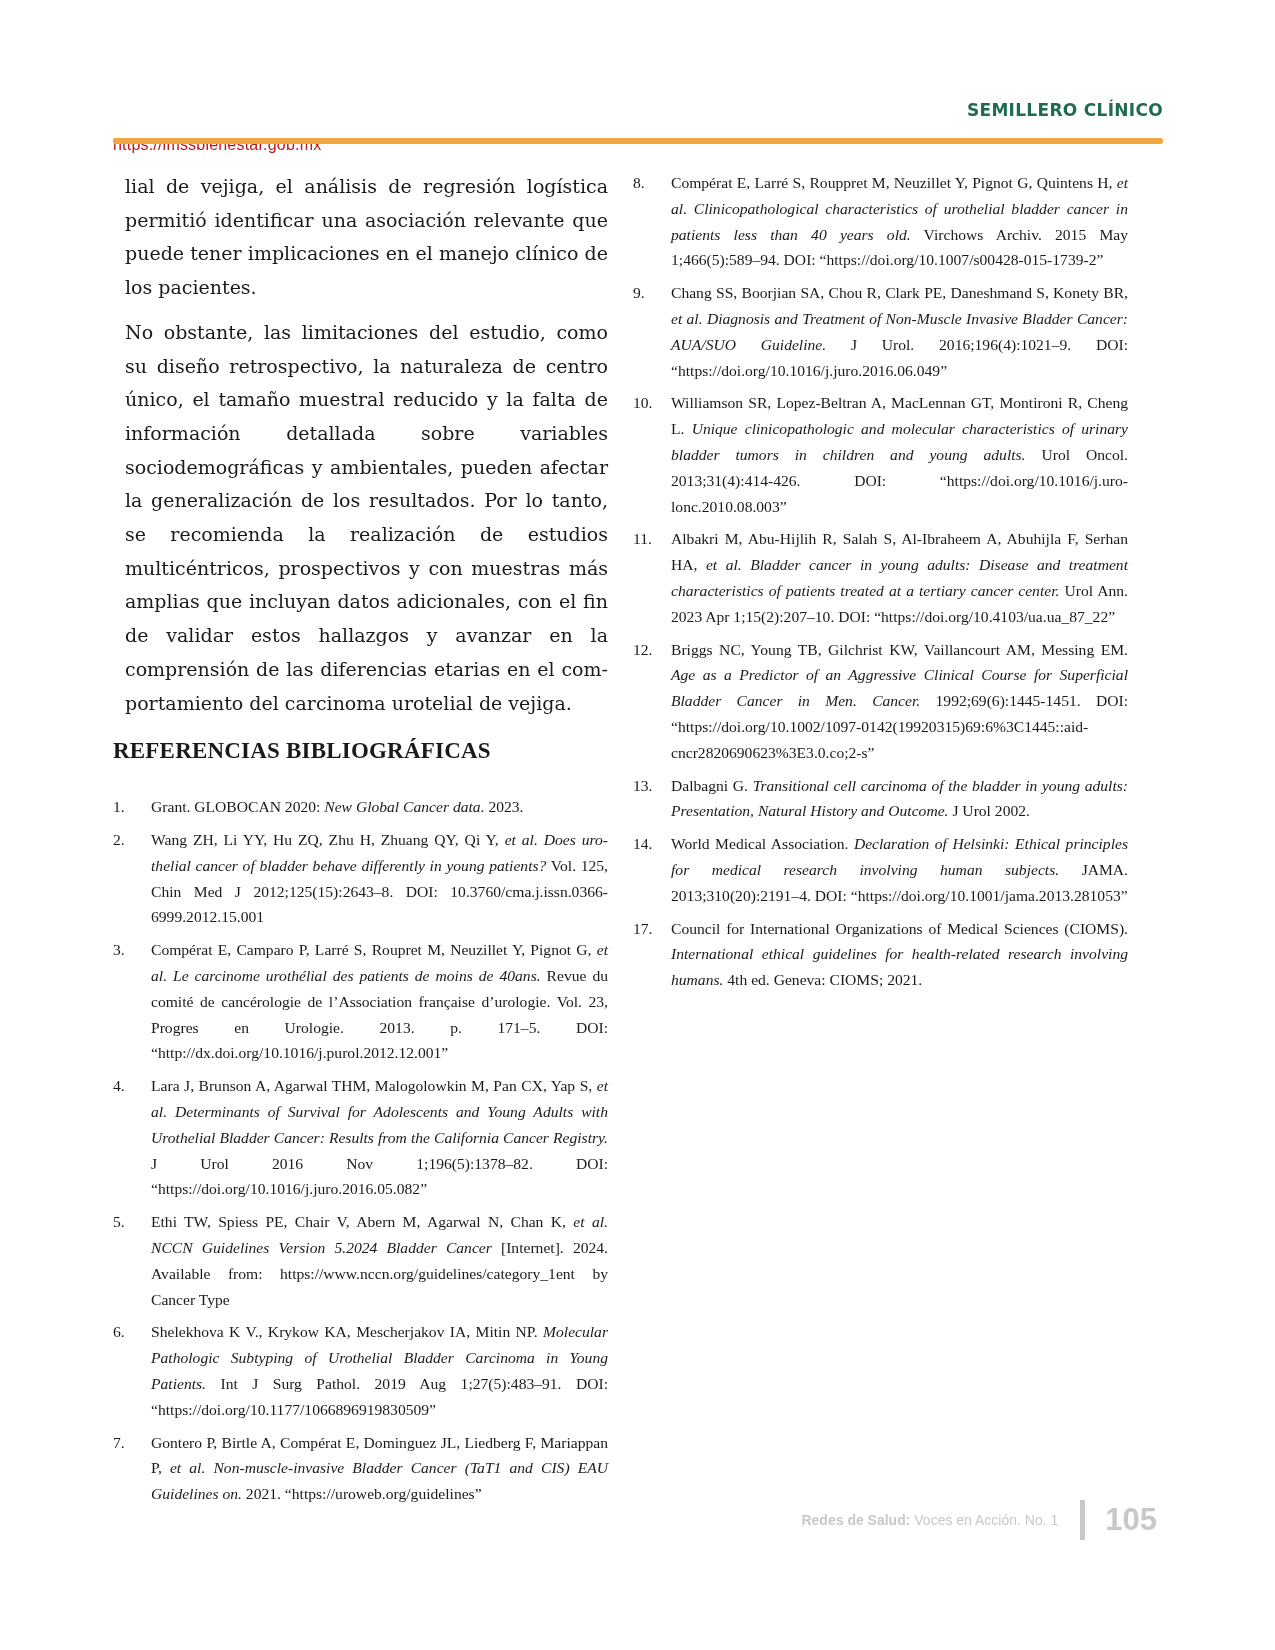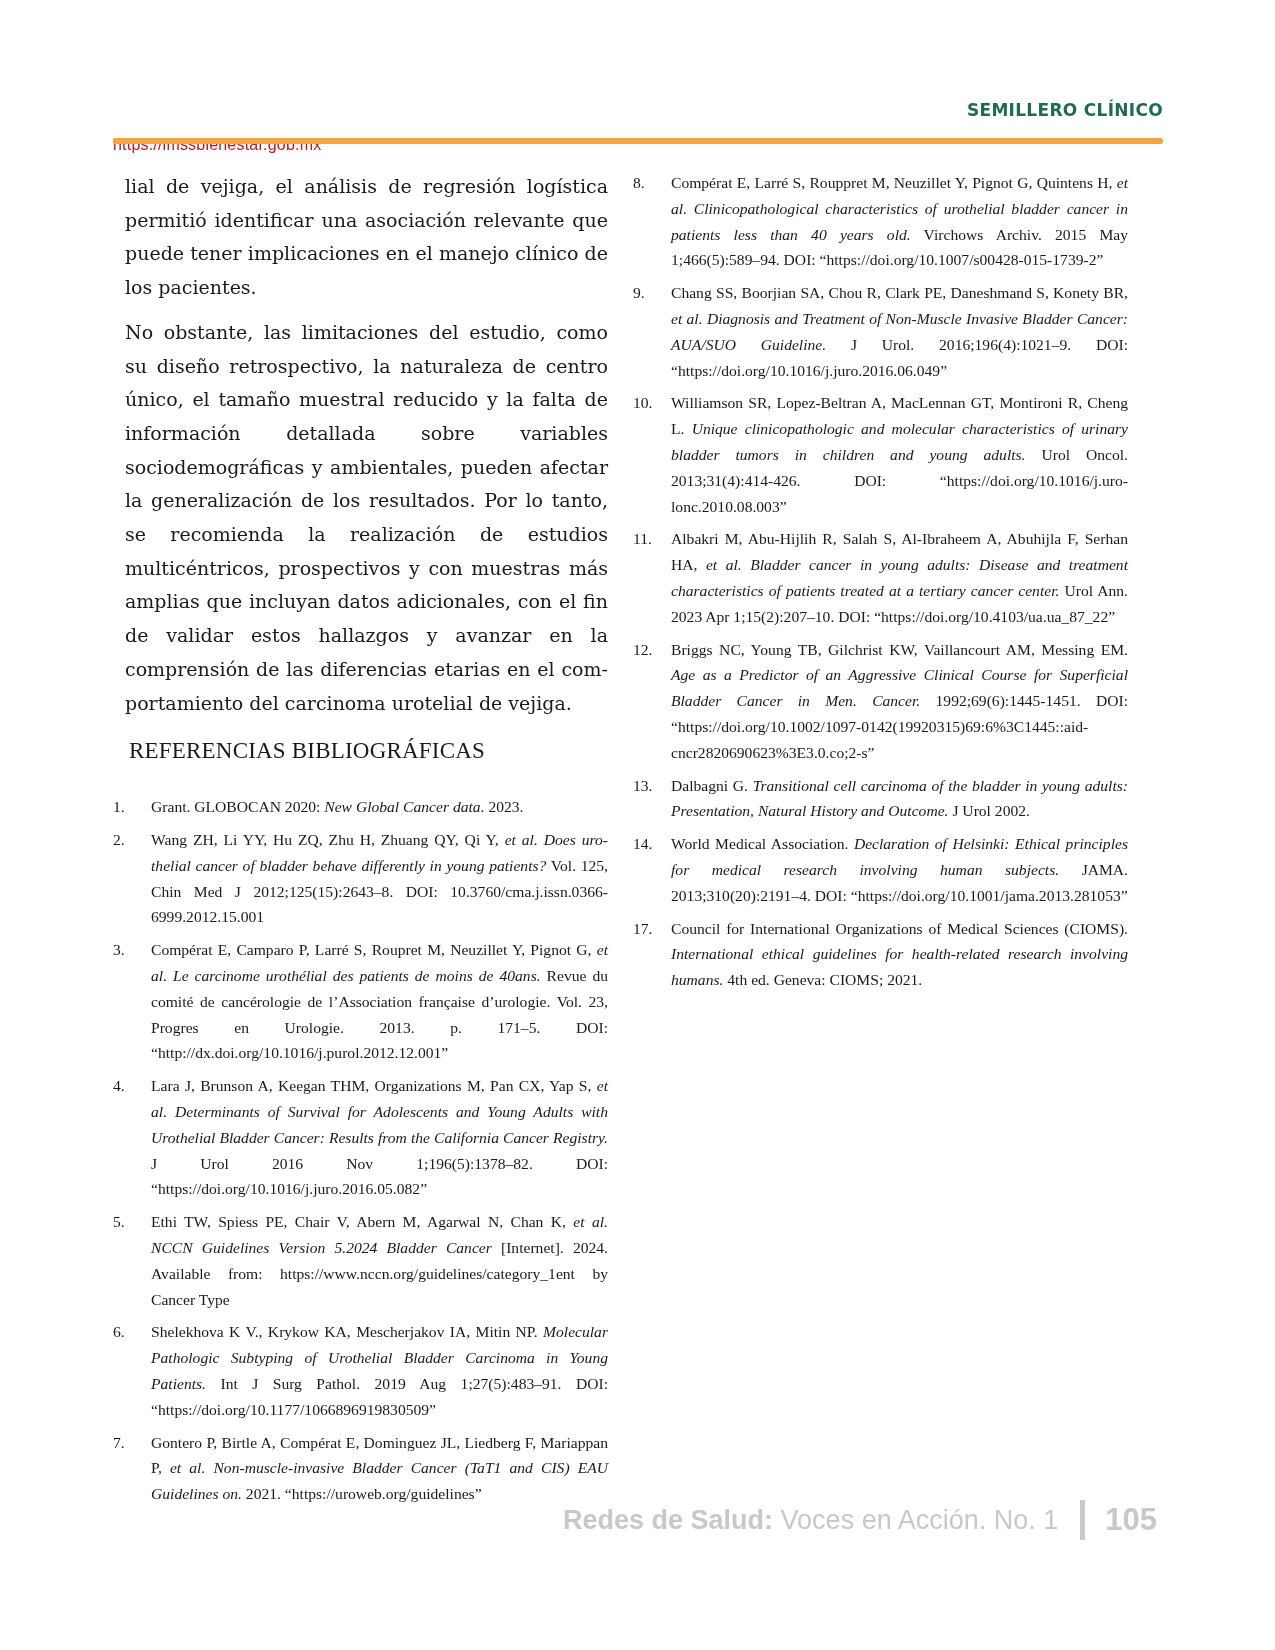--- a/index.html
+++ b/index.html
@@ -5,29 +5,29 @@
   html, body { margin:0; padding:0; background:#ffffff; }
   body { width:1275px; height:1650px; position:relative; overflow:hidden; color:#1a1a1a; }
   .header-url { position:absolute; left:113px; top:96px; font-family:"Liberation Sans", sans-serif; font-size:16px; color:#b91c1c; letter-spacing:0.2px;margin-top:40px; }
   .header-section { position:absolute; right:112px; top:100px; font-family:"DejaVu Sans", sans-serif; font-weight:bold; font-size:17px; color:#1e6b4f; letter-spacing:0.3px; }
   .header-rule { position:absolute; left:113px; top:138px; width:1050px; height:6px; background:#f2a641; border-radius:2px; }
 
   .col-left { position:absolute; left:113px; top:170px; width:495px; }
   .col-right { position:absolute; left:633px; top:170px; width:495px; }
 
   .body-text p { margin:0 0 11px 12px; font-family:"DejaVu Serif", serif; font-size:19px; line-height:33.7px; text-align:justify; hyphens:manual; }
-  .refs-heading { margin:18px 0 30px 16px; font-family:"Liberation Serif", serif; font-weight:normal; font-size:23px; letter-spacing:0.2px; }
+  .refs-heading { margin:18px 0 30px 0; font-family:"Liberation Serif", serif; font-weight:bold; font-size:23px; letter-spacing:0.2px; }
 
   .ref { display:flex; font-family:"Liberation Serif", serif; font-size:15.6px; line-height:25.8px; margin-bottom:7px; }
   .ref .num { width:38px; flex:0 0 38px; }
   .ref .txt { flex:1; text-align:justify; }
   .ref .txt i { font-style:italic; }
 
   .footer { position:absolute; right:118px; top:1500px; display:flex; align-items:center; font-family:"Liberation Sans", sans-serif; color:#c8c8c8; }
-  .footer .journal { font-size:27px; margin-right:22px;text-align:center; }
+  .footer .journal { font-size:14px; margin-right:22px;text-align:center; }
   .footer .journal b { font-weight:bold; }
   .footer .divider { width:5px; height:40px; background:#c8c8c8; margin-right:20px; }
   .footer .page { font-size:31px; font-weight:bold; }
 </style>
 </head>
 <body>
 
 <div class="header-url">https://imssbienestar.gob.mx</div>
 <div class="header-section">SEMILLERO CLÍNICO</div>
 <div class="header-rule"></div>
@@ -46,21 +46,21 @@
     <div class="ref">
         <span class="num">2.</span>
         <span class="txt"><span>Wang ZH, Li YY, Hu ZQ, Zhu H, Zhuang QY, Qi Y, </span><i>et al. Does uro­thelial cancer of bladder behave differently in young patients?</i><span> Vol. 125, Chin Med J 2012;125(15):2643–8. DOI: 10.3760/cma.j.issn.0366-6999.2012.15.001</span></span>
       </div>
     <div class="ref">
         <span class="num">3.</span>
         <span class="txt"><span>Compérat E, Camparo P, Larré S, Roupret M, Neuzillet Y, Pignot G, </span><i>et al. Le carcinome urothélial des patients de moins de 40ans.</i><span> Revue du comité de cancérologie de l’Association française d’uro­logie. Vol. 23, Progres en Urologie. 2013. p. 171–5. DOI: “http://dx.doi.org/10.1016/j.purol.2012.12.001”</span></span>
       </div>
     <div class="ref">
         <span class="num">4.</span>
-        <span class="txt"><span>Lara J, Brunson A, Keegan THM, Organizations M, Pan CX, Yap S, </span><i>et al. Determinants of Survival for Adolescents and Young Adults with Urothelial Bladder Cancer: Results from the Ca­lifornia Cancer Registry.</i><span> J Urol 2016 Nov 1;196(5):1378–82. DOI: “https://doi.org/10.1016/j.juro.2016.05.082”</span></span>
+        <span class="txt"><span>Lara J, Brunson A, Agarwal THM, Malogolowkin M, Pan CX, Yap S, </span><i>et al. Determinants of Survival for Adolescents and Young Adults with Urothelial Bladder Cancer: Results from the Ca­lifornia Cancer Registry.</i><span> J Urol 2016 Nov 1;196(5):1378–82. DOI: “https://doi.org/10.1016/j.juro.2016.05.082”</span></span>
       </div>
     <div class="ref">
         <span class="num">5.</span>
         <span class="txt"><span>Ethi TW, Spiess PE, Chair V, Abern M, Agarwal N, Chan K, </span><i>et al. NCCN Guidelines Version 5.2024 Bladder Cancer</i><span> [Internet]. 2024. Available from: https://www.nccn.org/guidelines/cate­gory_1ent by Cancer Type</span></span>
       </div>
     <div class="ref">
         <span class="num">6.</span>
         <span class="txt"><span>Shelekhova K V., Krykow KA, Mescherjakov IA, Mitin NP. </span><i>Mole­cular Pathologic Subtyping of Urothelial Bladder Carcinoma in Young Patients.</i><span> Int J Surg Pathol. 2019 Aug 1;27(5):483–91. DOI: “https://doi.org/10.1177/1066896919830509”</span></span>
       </div>
     <div class="ref">

